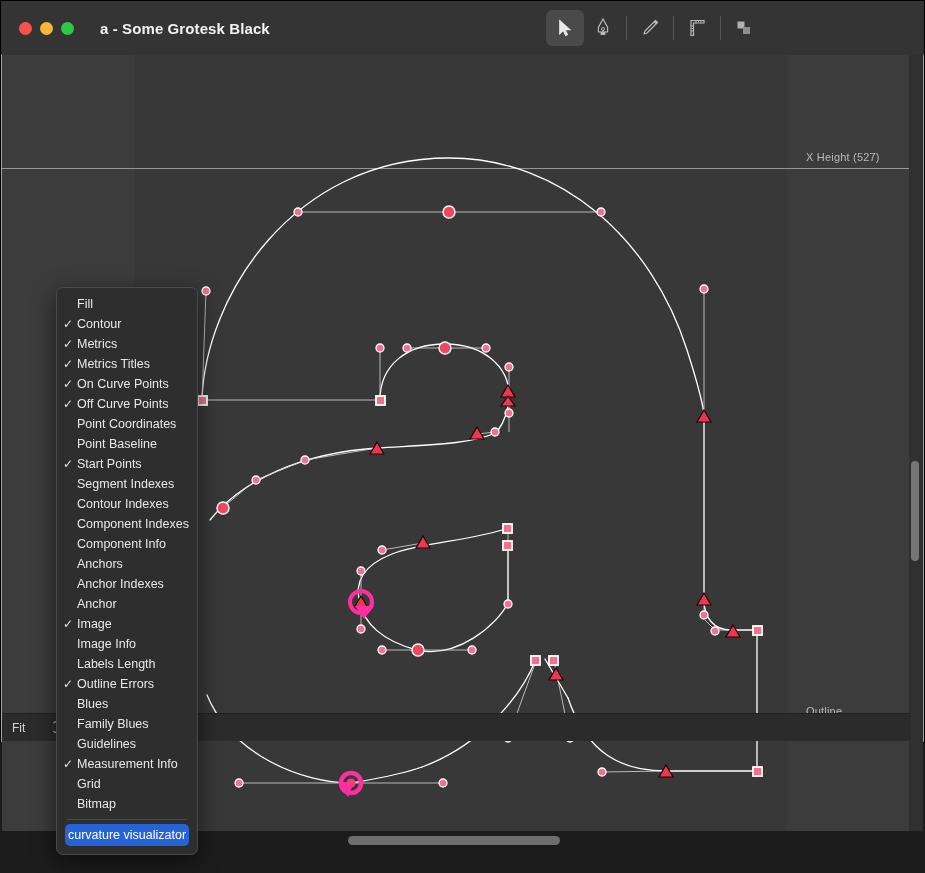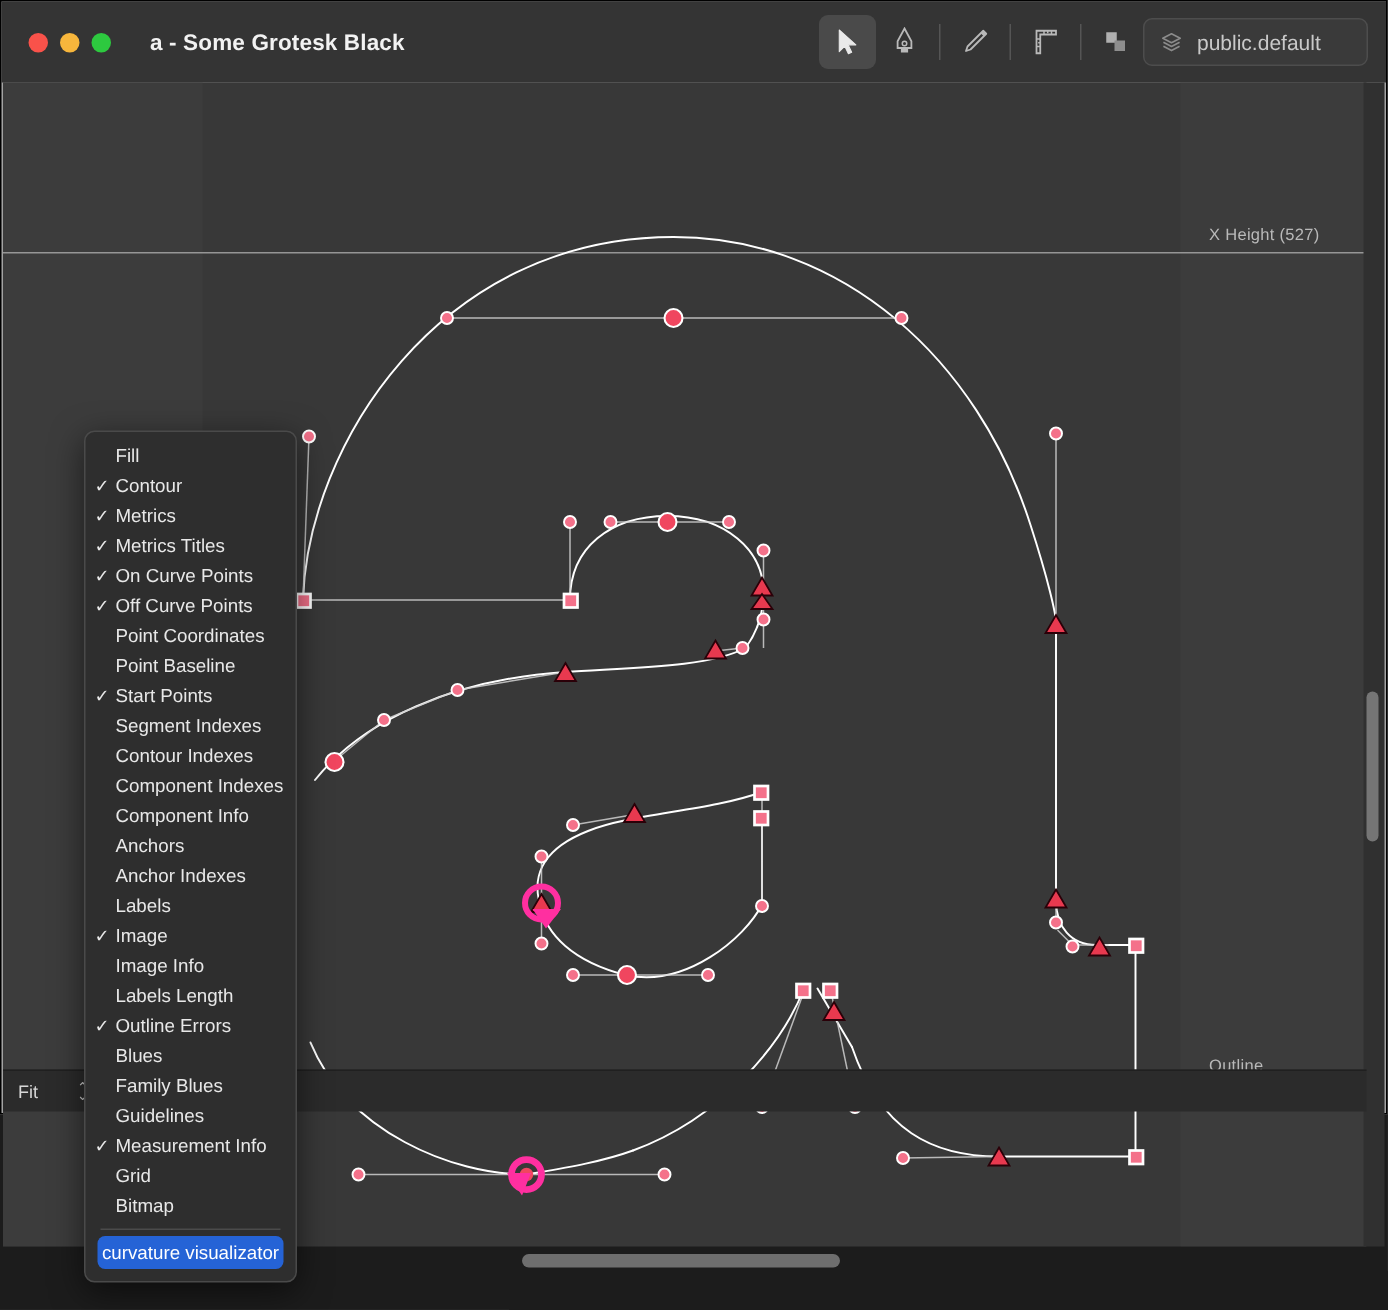--- a/index.html
+++ b/index.html
@@ -150,28 +150,20 @@
       </div>
       <div class="toolsep"></div>
       <div class="tool">
         <svg width="18" height="18" viewBox="0 0 18 18">
           <rect x="2.5" y="2.5" width="7" height="7" fill="#b0b0b0"></rect>
           <rect x="8" y="8" width="7" height="7" fill="#8e8e8e"></rect>
         </svg>
       </div>
     </div>
 
-    <div id="layer-chip">
-      <svg width="14" height="14" viewBox="0 0 14 14">
-        <path d="M7 1.5 L12.8 4.5 L7 7.5 L1.2 4.5 Z" fill="none" stroke="#8b8b8b" stroke-width="1.1" stroke-linejoin="round"></path>
-        <path d="M1.6 7.2 L7 10 L12.4 7.2" fill="none" stroke="#8b8b8b" stroke-width="1.1" stroke-linejoin="round"></path>
-        <path d="M1.6 9.9 L7 12.7 L12.4 9.9" fill="none" stroke="#8b8b8b" stroke-width="1.1" stroke-linejoin="round"></path>
-      </svg>
-      <span class="lbl">public.default</span>
-    </div>
   </div>
 
   <div id="canvas">
     <div id="band-left" class="band-dark"></div>
     <div id="band-right" class="band-dark"></div>
 
     <div id="mline-xheight" class="metricline"></div>
     <div id="mline-baseline" class="metricline"></div>
 
     <div id="lbl-xheight" class="metric-label">X Height (527)</div>
@@ -392,21 +384,21 @@
         <div class="mi">
           <span class="chk"></span>
           <span class="mlabel">Anchors</span>
         </div>
         <div class="mi">
           <span class="chk"></span>
           <span class="mlabel">Anchor Indexes</span>
         </div>
         <div class="mi">
           <span class="chk"></span>
-          <span class="mlabel">Labels</span>
+          <span class="mlabel">Anchor</span>
         </div>
         <div class="mi">
           <span class="chk">✓</span>
           <span class="mlabel">Image</span>
         </div>
         <div class="mi">
           <span class="chk"></span>
           <span class="mlabel">Image Info</span>
         </div>
         <div class="mi">

